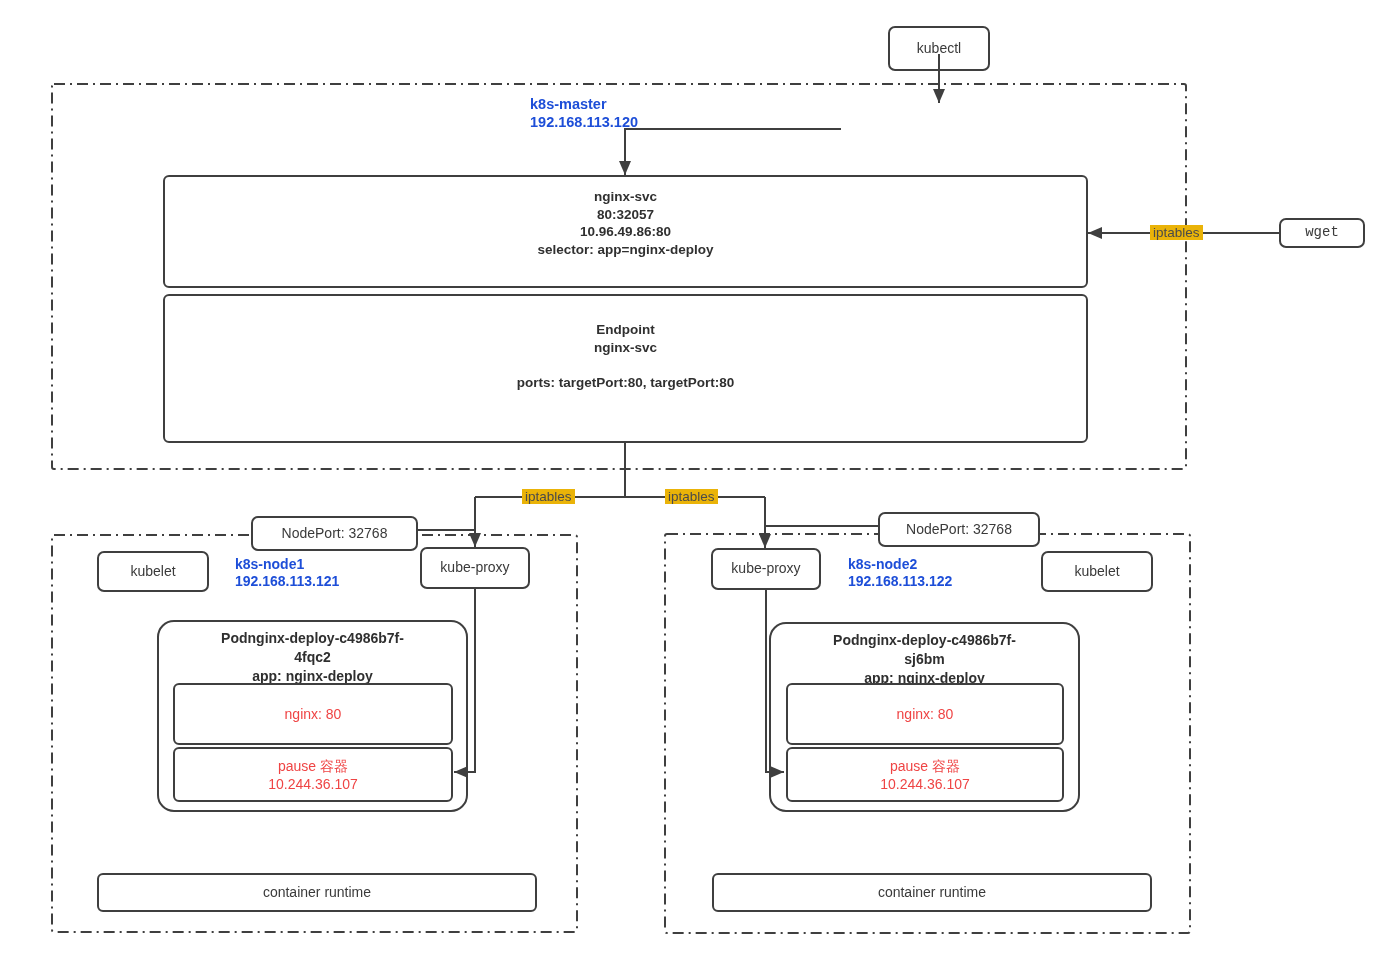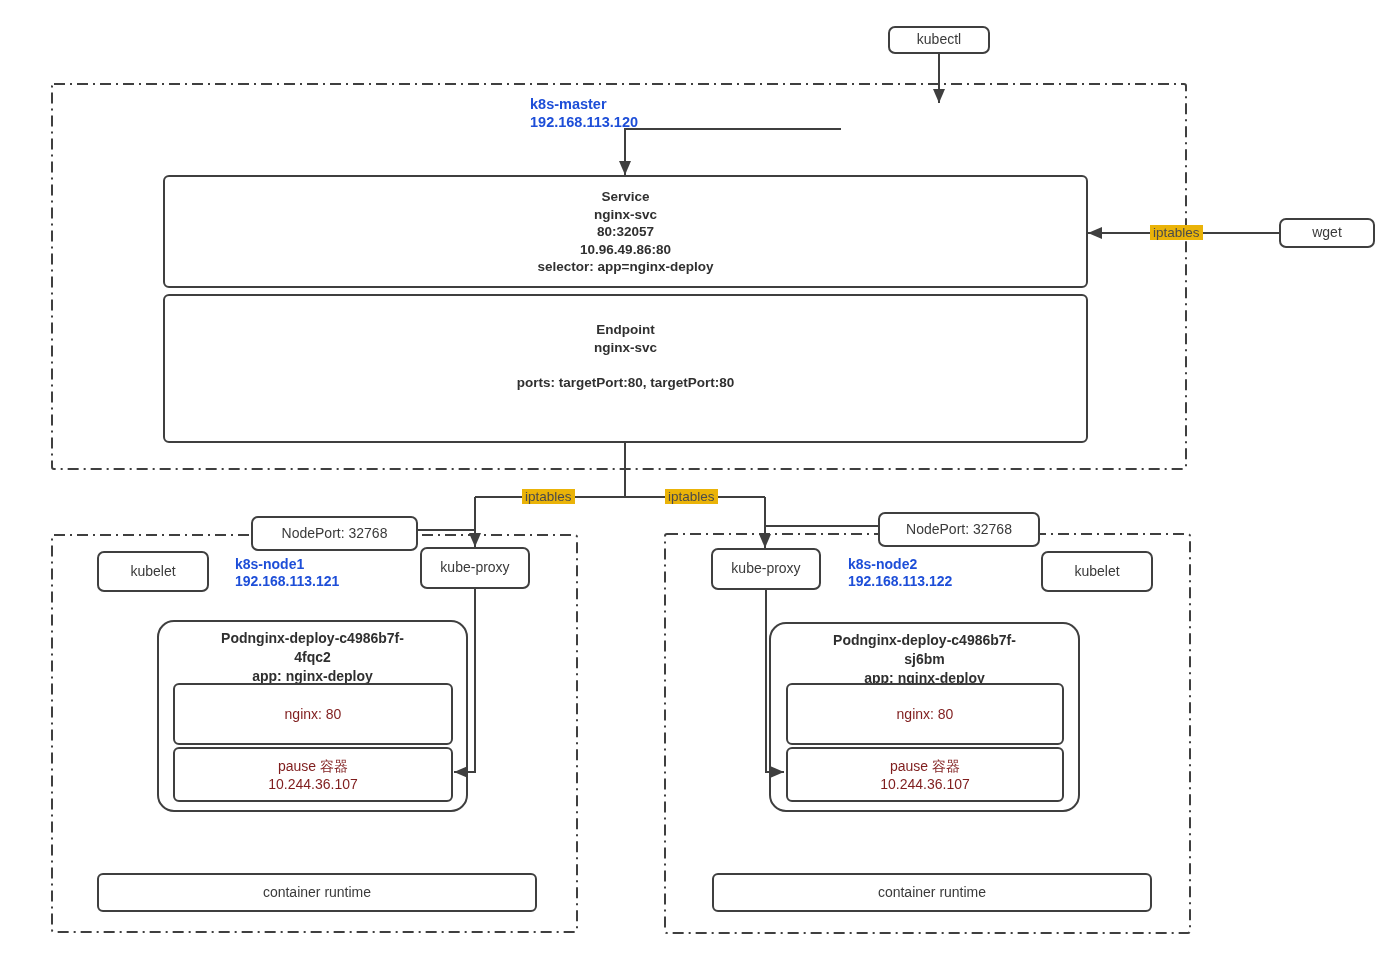--- a/index.html
+++ b/index.html
@@ -83,51 +83,50 @@
     position: absolute;
     border: 2px solid #3f3f3f;
     border-radius: 6px;
     background: #fff;
     display: flex;
     flex-direction: column;
     align-items: center;
     justify-content: center;
     font-size: 14px;
     line-height: 18px;
-    color: #7f1d1d;
+    color: #ef4444;
     text-align: center;
   }
 </style>
 </head>
 <body>
 
 <div id="stage">
 
   <svg id="bg-layer" class="layer">
     <rect x="52" y="84" width="1134" height="385" fill="none" stroke="#3f3f3f" stroke-width="2" stroke-dasharray="11 5 2 5" rx="2"></rect>
     <rect x="52" y="535" width="525" height="397" fill="none" stroke="#3f3f3f" stroke-width="2" stroke-dasharray="11 5 2 5" rx="2"></rect>
     <rect x="665" y="534" width="525" height="399" fill="none" stroke="#3f3f3f" stroke-width="2" stroke-dasharray="11 5 2 5" rx="2"></rect>
   </svg>
 
-  <div class="box" style="left:888px;top:26px;width:102px;height:28px;">
+  <div class="box" style="left:888px;top:26px;width:102px;height:45px;">
     <span>kubectl</span>
   </div>
 
 
-  <div class="box" style="left:1279px;top:218px;width:96px;height:30px;">
+  <div class="box" style="left:1279px;top:218px;width:86px;height:30px;font-family:Liberation Mono, monospace;">
     <span>wget</span>
   </div>
 
   <div class="freelabel" style="left:530px;top:95px;width:180px;">
     <div>k8s-master</div>
     <div>192.168.113.120</div>
   </div>
 
   <div class="panel" style="left:163px;top:175px;width:925px;height:113px;padding-top:11px;">
-    <div class="ln">Service</div>
     <div class="ln">nginx-svc</div>
     <div class="ln">80:32057</div>
     <div class="ln">10.96.49.86:80</div>
     <div class="ln">selector: app=nginx-deploy</div>
   </div>
 
   <div class="panel" style="left:163px;top:294px;width:925px;height:149px;padding-top:25px;">
     <div class="ln">Endpoint</div>
     <div class="ln">nginx-svc</div>
     <div class="ln" style="margin-top:18px;">ports: targetPort:80, targetPort:80</div>

